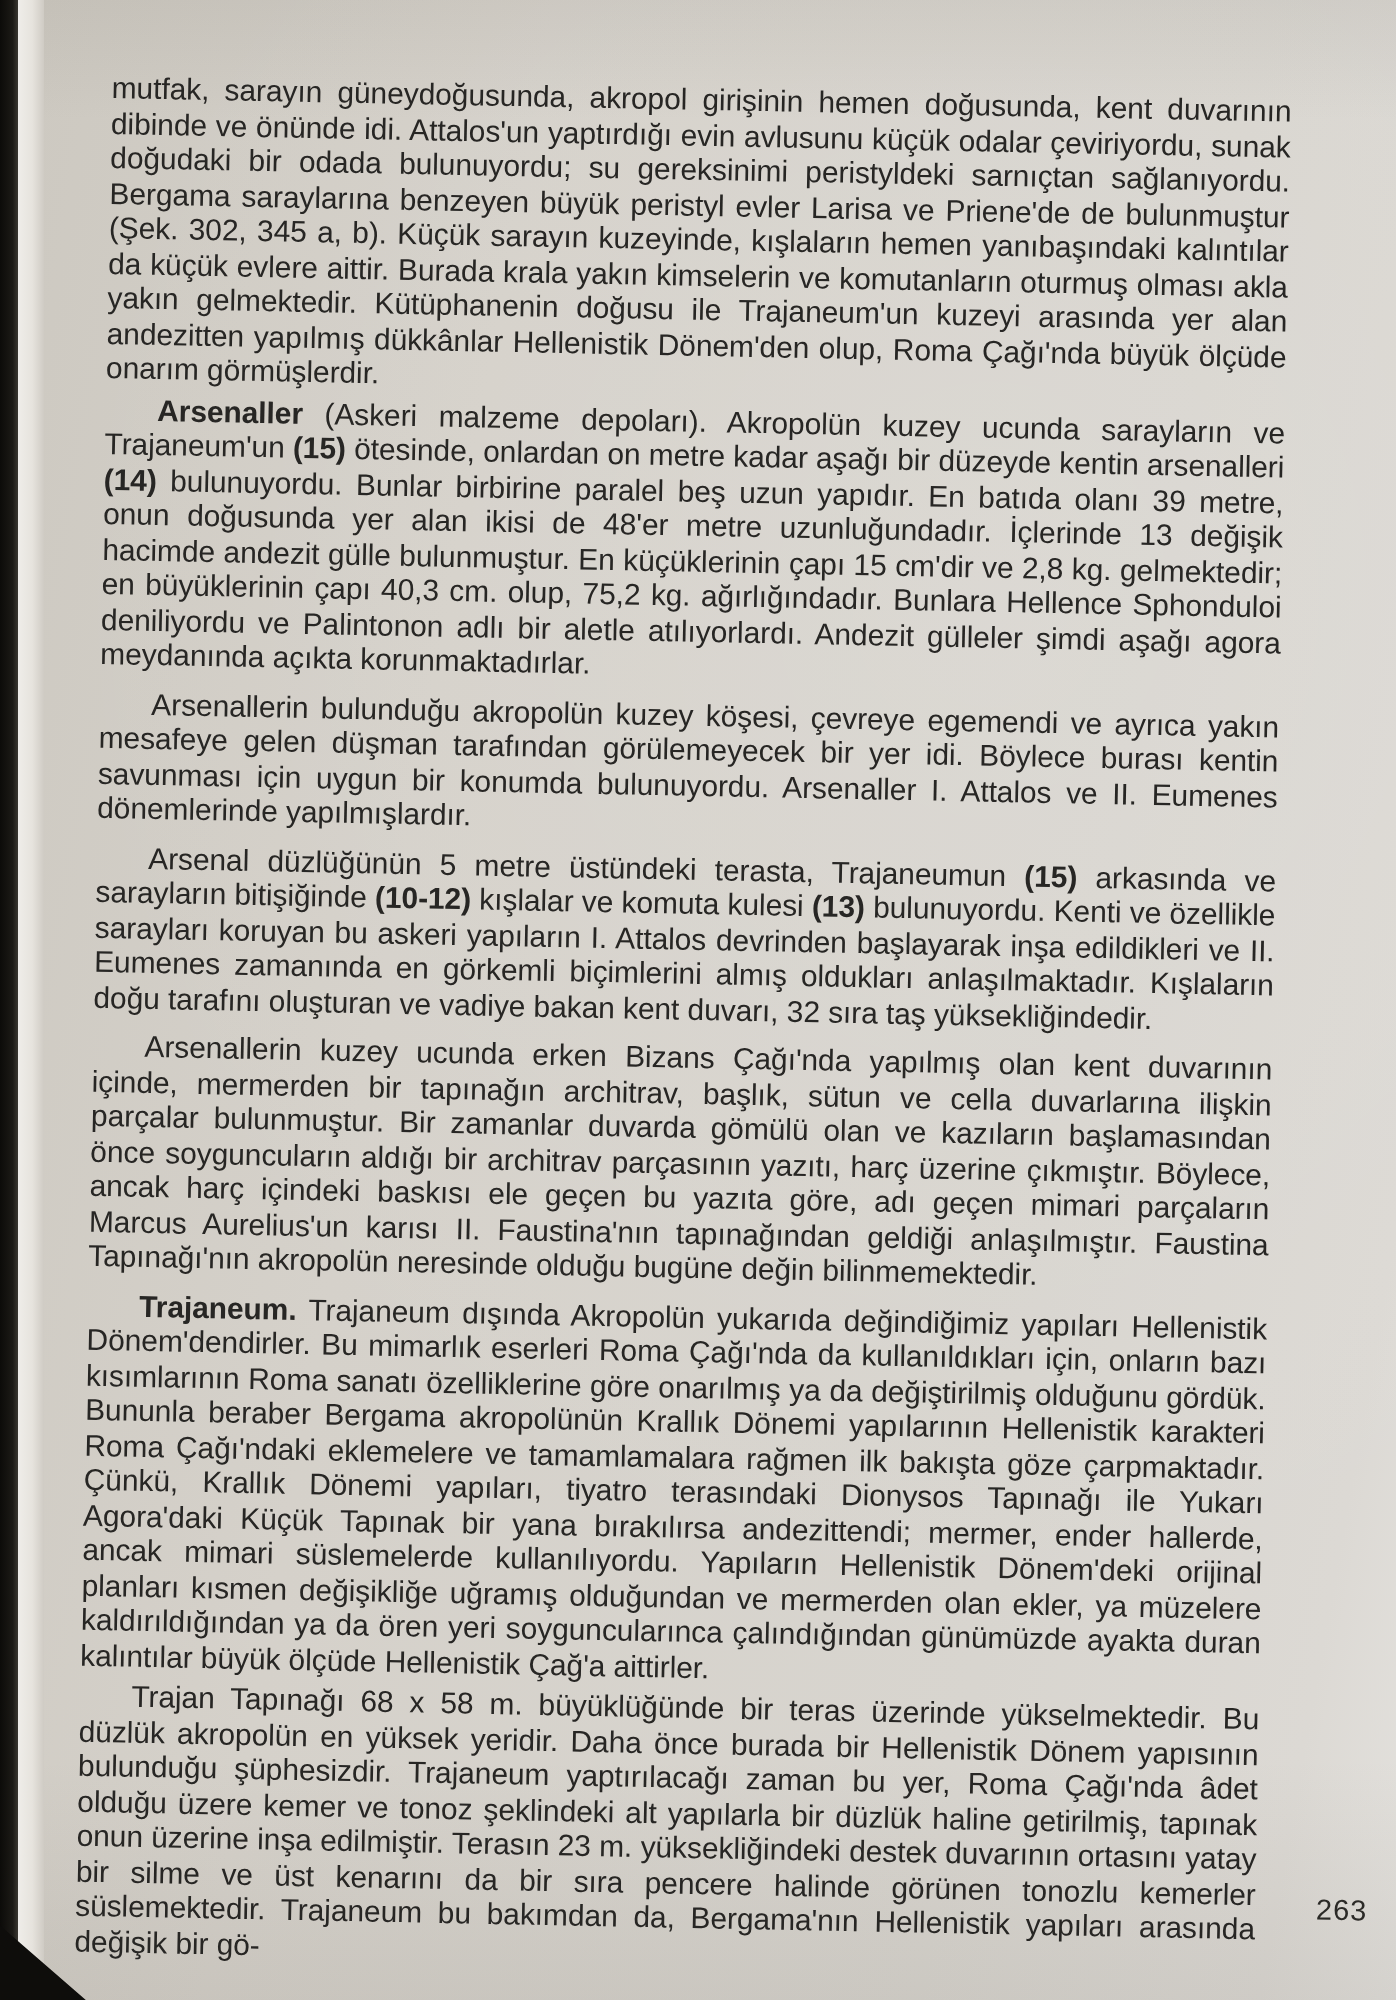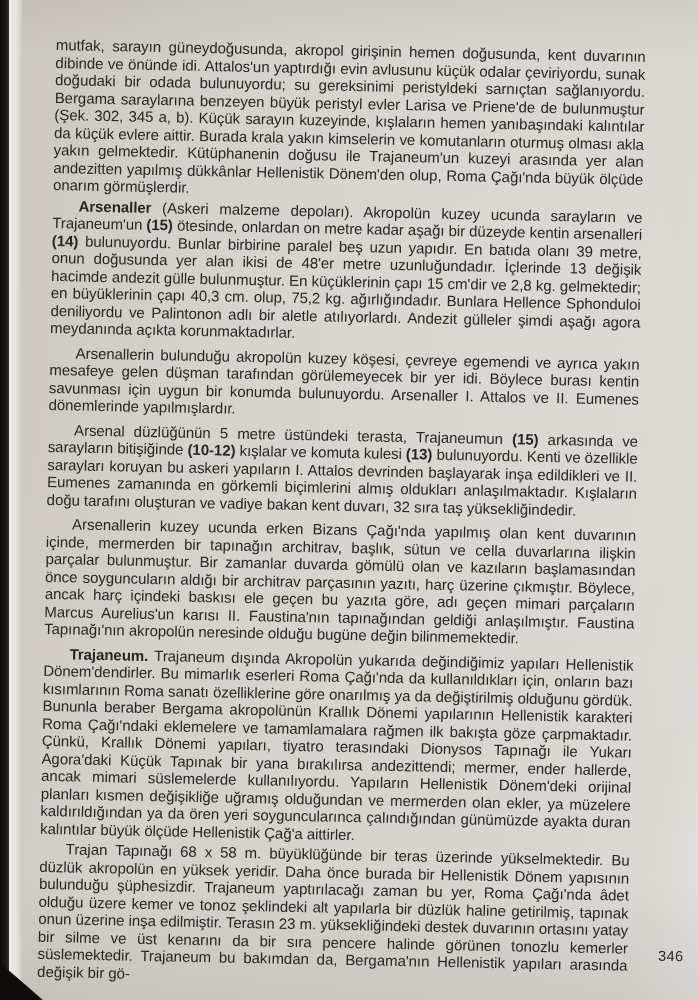--- a/index.html
+++ b/index.html
@@ -98,17 +98,17 @@
   <div class="paper">
     <div class="text-block">
         <p class=""><span>mutfak, sarayın güneydoğusunda, akropol girişinin hemen doğusunda, kent duvarının dibinde ve önünde idi. Attalos'un yaptırdığı evin avlusunu küçük odalar çeviriyordu, sunak doğudaki bir odada bulunuyordu; su gereksinimi peristyldeki sarnıçtan sağlanıyordu. Bergama saraylarına benzeyen büyük peristyl evler Larisa ve Priene'de de bulunmuştur (Şek. 302, 345 a, b). Küçük sarayın kuzeyinde, kışlaların hemen yanıbaşındaki kalıntılar da küçük evlere aittir. Burada krala yakın kimselerin ve komutanların oturmuş olması akla yakın gelmektedir. Kütüphanenin doğusu ile Trajaneum'un kuzeyi arasında yer alan andezitten yapılmış dükkânlar Hellenistik Dönem'den olup, Roma Çağı'nda büyük ölçüde onarım görmüşlerdir.</span></p>
         <p class="indent gap-s"><span class="b">Arsenaller</span><span> (Askeri malzeme depoları). Akropolün kuzey ucunda sarayların ve Trajaneum'un </span><span class="b">(15)</span><span> ötesinde, onlardan on metre kadar aşağı bir düzeyde kentin arsenalleri </span><span class="b">(14)</span><span> bulunuyordu. Bunlar birbirine paralel beş uzun yapıdır. En batıda olanı 39 metre, onun doğusunda yer alan ikisi de 48'er metre uzunluğundadır. İçlerinde 13 değişik hacimde andezit gülle bulunmuştur. En küçüklerinin çapı 15 cm'dir ve 2,8 kg. gelmektedir; en büyüklerinin çapı 40,3 cm. olup, 75,2 kg. ağırlığındadır. Bunlara Hellence Sphonduloi deniliyordu ve Palintonon adlı bir aletle atılıyorlardı. Andezit gülleler şimdi aşağı agora meydanında açıkta korunmaktadırlar.</span></p>
         <p class="indent gap-m"><span>Arsenallerin bulunduğu akropolün kuzey köşesi, çevreye egemendi ve ayrıca yakın mesafeye gelen düşman tarafından görülemeyecek bir yer idi. Böylece burası kentin savunması için uygun bir konumda bulunuyordu. Arsenaller I. Attalos ve II. Eumenes dönemlerinde yapılmışlardır.</span></p>
         <p class="indent gap-m"><span>Arsenal düzlüğünün 5 metre üstündeki terasta, Trajaneumun </span><span class="b">(15)</span><span> arkasında ve sarayların bitişiğinde </span><span class="b">(10-12)</span><span> kışlalar ve komuta kulesi </span><span class="b">(13)</span><span> bulunuyordu. Kenti ve özellikle sarayları koruyan bu askeri yapıların I. Attalos devrinden başlayarak inşa edildikleri ve II. Eumenes zamanında en görkemli biçimlerini almış oldukları anlaşılmaktadır. Kışlaların doğu tarafını oluşturan ve vadiye bakan kent duvarı, 32 sıra taş yüksekliğindedir.</span></p>
         <p class="indent gap-m"><span>Arsenallerin kuzey ucunda erken Bizans Çağı'nda yapılmış olan kent duvarının içinde, mermerden bir tapınağın architrav, başlık, sütun ve cella duvarlarına ilişkin parçalar bulunmuştur. Bir zamanlar duvarda gömülü olan ve kazıların başlamasından önce soyguncuların aldığı bir architrav parçasının yazıtı, harç üzerine çıkmıştır. Böylece, ancak harç içindeki baskısı ele geçen bu yazıta göre, adı geçen mimari parçaların Marcus Aurelius'un karısı II. Faustina'nın tapınağından geldiği anlaşılmıştır. Faustina Tapınağı'nın akropolün neresinde olduğu bugüne değin bilinmemektedir.</span></p>
         <p class="indent gap-m"><span class="b">Trajaneum.</span><span> Trajaneum dışında Akropolün yukarıda değindiğimiz yapıları Hellenistik Dönem'dendirler. Bu mimarlık eserleri Roma Çağı'nda da kullanıldıkları için, onların bazı kısımlarının Roma sanatı özelliklerine göre onarılmış ya da değiştirilmiş olduğunu gördük. Bununla beraber Bergama akropolünün Krallık Dönemi yapılarının Hellenistik karakteri Roma Çağı'ndaki eklemelere ve tamamlamalara rağmen ilk bakışta göze çarpmaktadır. Çünkü, Krallık Dönemi yapıları, tiyatro terasındaki Dionysos Tapınağı ile Yukarı Agora'daki Küçük Tapınak bir yana bırakılırsa andezittendi; mermer, ender hallerde, ancak mimari süslemelerde kullanılıyordu. Yapıların Hellenistik Dönem'deki orijinal planları kısmen değişikliğe uğramış olduğundan ve mermerden olan ekler, ya müzelere kaldırıldığından ya da ören yeri soyguncularınca çalındığından günümüzde ayakta duran kalıntılar büyük ölçüde Hellenistik Çağ'a aittirler.</span></p>
         <p class="indent gap-s"><span>Trajan Tapınağı 68 x 58 m. büyüklüğünde bir teras üzerinde yükselmektedir. Bu düzlük akropolün en yüksek yeridir. Daha önce burada bir Hellenistik Dönem yapısının bulunduğu şüphesizdir. Trajaneum yaptırılacağı zaman bu yer, Roma Çağı'nda âdet olduğu üzere kemer ve tonoz şeklindeki alt yapılarla bir düzlük haline getirilmiş, tapınak onun üzerine inşa edilmiştir. Terasın 23 m. yüksekliğindeki destek duvarının ortasını yatay bir silme ve üst kenarını da bir sıra pencere halinde görünen tonozlu kemerler süslemektedir. Trajaneum bu bakımdan da, Bergama'nın Hellenistik yapıları arasında değişik bir gö-</span></p>
       </div>
-    <div class="page-number">346</div>
+    <div class="page-number">263</div>
   </div>
 
   <div class="corner-dark"></div>
 </div>
 
 </body></html>

